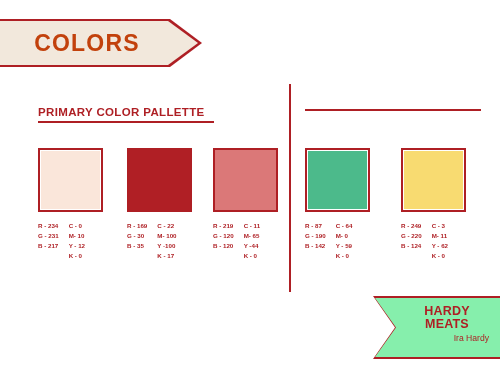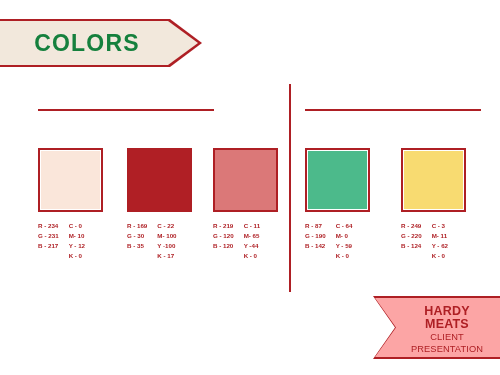--- a/index.html
+++ b/index.html
@@ -33,21 +33,21 @@
     background: #f2e8dc;
     -webkit-clip-path: polygon(0 0, calc(100% - 30px) 0, 100% 50%, calc(100% - 30px) 100%, 0 100%);
     clip-path: polygon(0 0, calc(100% - 30px) 0, 100% 50%, calc(100% - 30px) 100%, 0 100%);
     display: flex;
     align-items: center;
     justify-content: center;
     padding-right: 24px;
     box-sizing: border-box;
   }
   .header-title {
-    color: #15803d;
+    color: #c2410c;
     font-size: 23px;
     font-weight: bold;
     letter-spacing: 1.2px;
     font-family: "Liberation Sans", sans-serif;
     white-space: nowrap;
   }
 
   
   .section-heading {
     position: absolute;
@@ -121,21 +121,21 @@
     background: #ae1f24;
     -webkit-clip-path: polygon(0 0, 100% 0, 100% 100%, 0 100%, 22px 50%);
     clip-path: polygon(0 0, 100% 0, 100% 100%, 0 100%, 22px 50%);
   }
   .footer-inner {
     position: absolute;
     left: 375px;
     top: 298px;
     width: 125px;
     height: 59px;
-    background: #fca5a5;
+    background: #86efac;
     -webkit-clip-path: polygon(0 0, 100% 0, 100% 100%, 0 100%, 21px 50%);
     clip-path: polygon(0 0, 100% 0, 100% 100%, 0 100%, 21px 50%);
     box-sizing: border-box;
     padding: 7px 9px 0 28px;
     text-align: right;
   }
   .footer-brand {
     color: #ae1f24;
     font-size: 12.5px;
     font-weight: bold;
@@ -161,20 +161,21 @@
 </style>
 </head>
 <body>
 
 <div class="header-banner-shape"></div>
 <div class="header-banner-inner">
   <span class="header-title">COLORS</span>
 </div>
 
 <div class="section-heading" id="heading-primary">
+  <span class="label">PRIMARY COLOR PALLETTE</span>
   <span class="rule"></span>
 </div>
 
 <div class="section-heading" id="heading-secondary">
   <span class="rule"></span>
 </div>
 
 <div class="divider"></div>
 
 <div class="swatch-col" style="left:38px;">
@@ -268,15 +269,14 @@
       <div>M- 11</div>
       <div>Y - 62</div>
       <div>K - 0</div>
     </div>
   </div>
 </div>
 
 <div class="footer-shape"></div>
 <div class="footer-inner">
   <div class="footer-brand">HARDY MEATS</div>
-  <div class="footer-sub">CLIENT PRESENTATION</div>
   <div class="footer-author">Ira Hardy</div>
 </div>
 
 </body></html>

